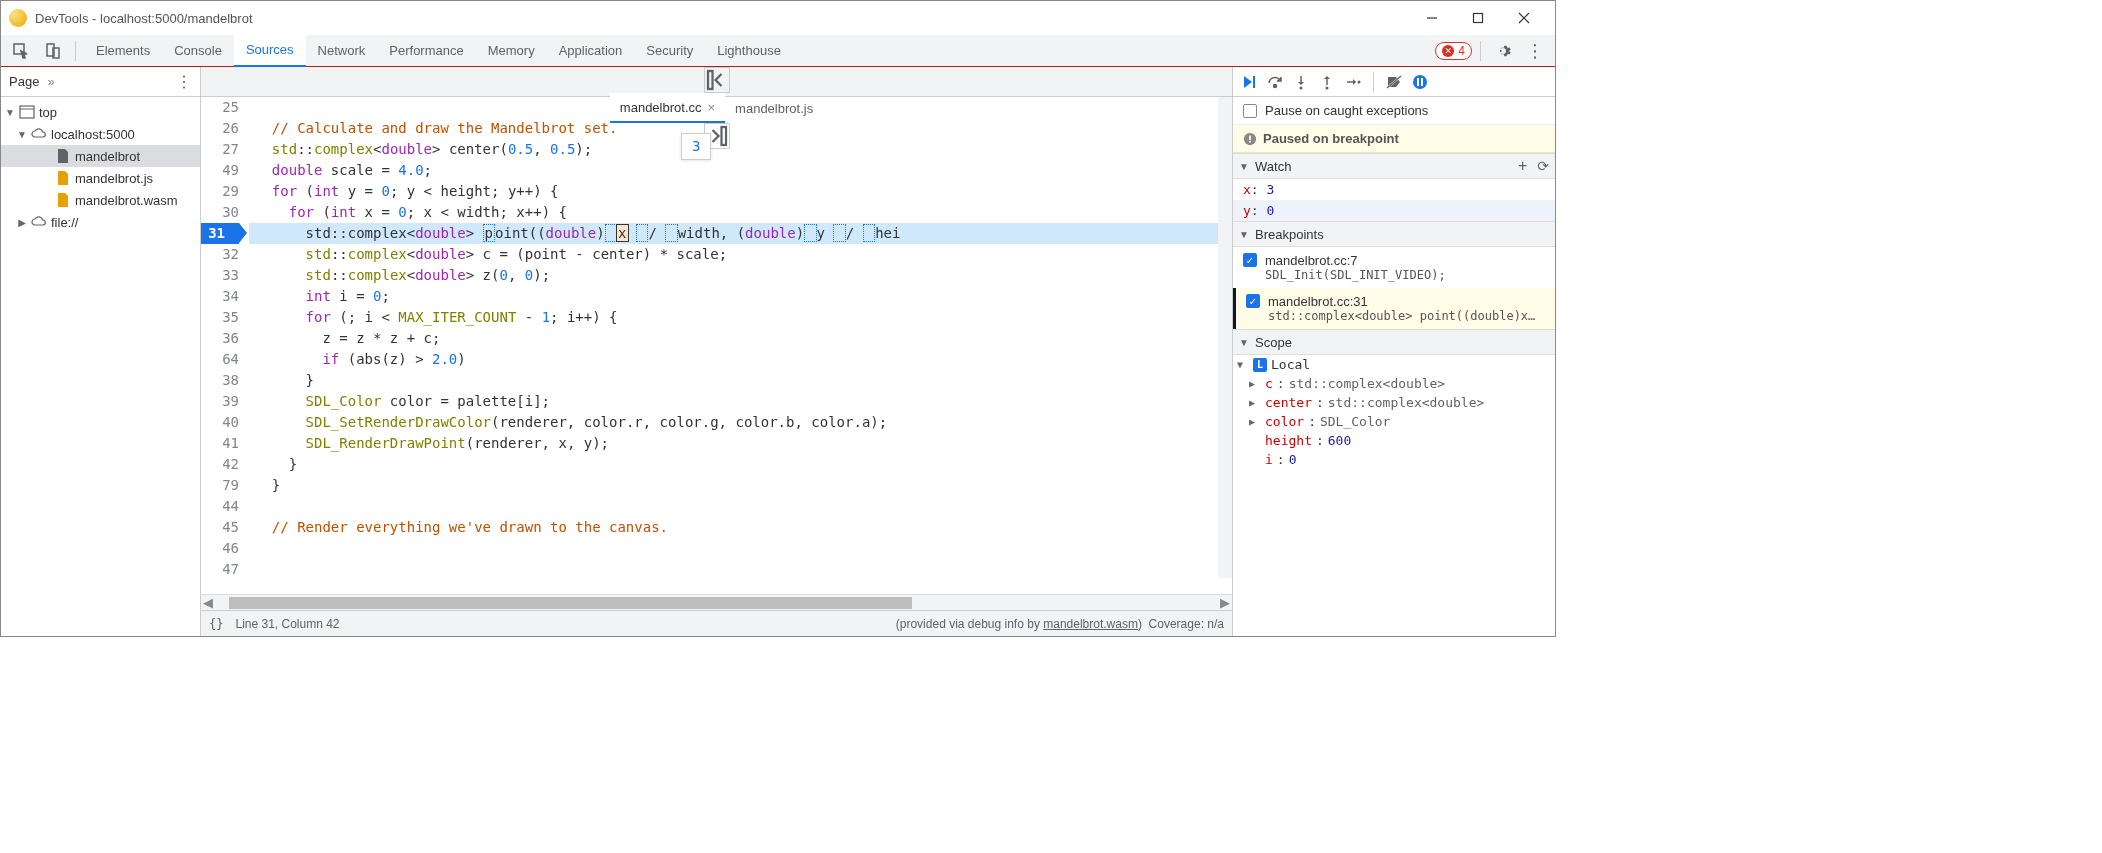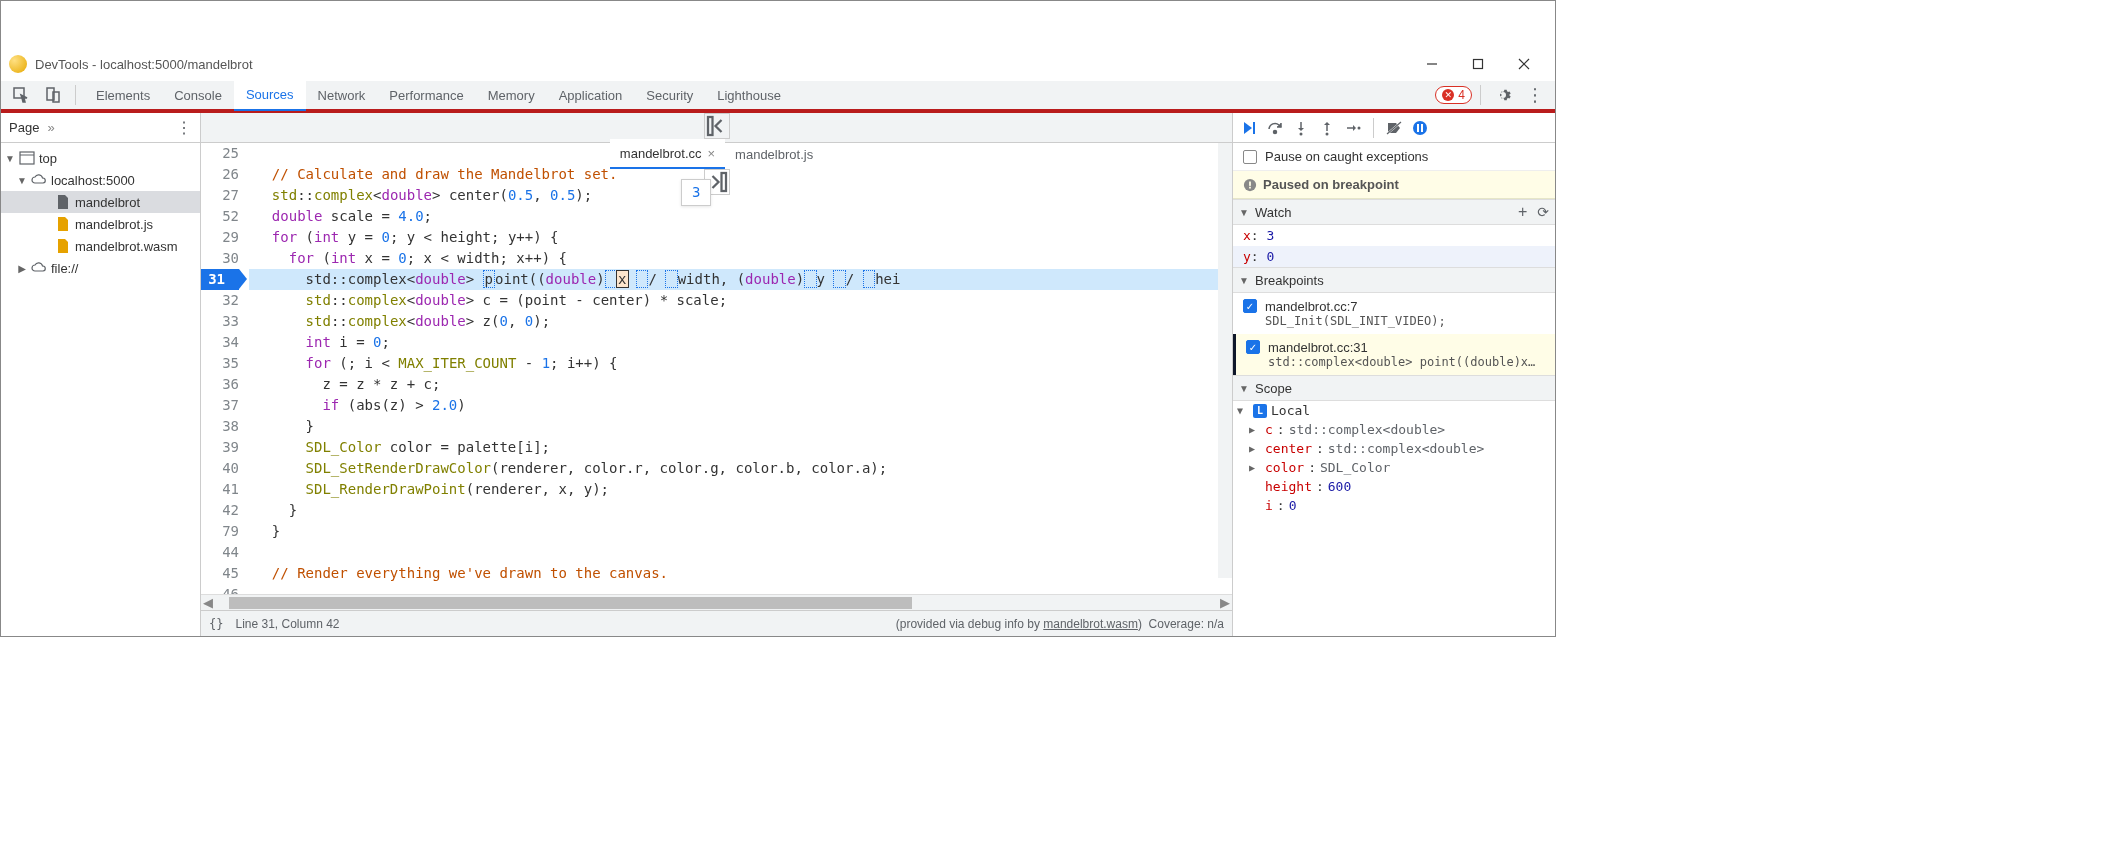--- a/index.html
+++ b/index.html
@@ -1,23 +1,23 @@
 <!DOCTYPE html>
 <html><head>
 <meta charset="utf-8">
 <style>
 * { margin:0; padding:0; box-sizing:border-box; }
 body { font-family:"Segoe UI",Arial,sans-serif; font-size:13px; color:#333; background:#fff; overflow:hidden; }
 .window { border:1px solid #888; width:1556px; height:637px; display:flex; flex-direction:column; }
-.titlebar { height:34px; display:flex; align-items:center; padding:0 8px; background:#fff;margin-top:46px; }
+.titlebar { height:34px; display:flex; align-items:center; padding:0 8px; background:#fff; }
 .titlebar .icon { width:18px; height:18px; border-radius:50%; background:radial-gradient(circle at 30% 30%,#ffe082,#e6a800); margin-right:8px; }
 .titlebar .title { flex:1; font-size:13px; color:#555; }
 .winbtn { width:46px; height:34px; display:flex; align-items:center; justify-content:center; color:#333; }
 .winbtn svg { width:12px; height:12px; }
-.tabstrip { height:32px; display:flex; align-items:center; border-bottom:4px solid #b91c1c; background:#f1f3f4; padding:0 6px; gap:4px; }
+.tabstrip { height:32px; display:flex; align-items:center; border-bottom:1px solid #b91c1c; background:#f1f3f4; padding:0 6px; gap:4px; }
 .tsicon { width:28px; height:28px; display:flex; align-items:center; justify-content:center; color:#5f6368; }
 .tsicon svg { width:16px; height:16px; }
 .sep { width:1px; height:20px; background:#ccc; margin:0 4px; }
 .tab { padding:0 12px; height:32px; display:flex; align-items:center; color:#5f6368; cursor:pointer; }
 .tab.active { color:#1a73e8; border-bottom:2px solid #1a73e8; background:#fff; }
 .spacer { flex:1; }
 .errbadge { display:flex; align-items:center; gap:4px; border:1px solid #d93025; border-radius:10px; padding:1px 6px; color:#d93025; font-size:12px; background:#fff; }
 .errbadge .dot { width:12px; height:12px; border-radius:50%; background:#d93025; color:#fff; font-size:9px; display:flex; align-items:center; justify-content:center; }
 .main { flex:1; display:flex; overflow:hidden; }
 .sidebar { width:200px; border-right:1px solid #ccc; display:flex; flex-direction:column; }
@@ -241,30 +241,30 @@
               <polyline points="5,4 9,8 5,12"></polyline>
               <rect x="11" y="2" width="3" height="12"></rect>
             </svg>
           </div>
       </div>
       <div class="editor">
         <div class="gutter" id="gutter">
             <div class="gline">25</div>
             <div class="gline">26</div>
             <div class="gline">27</div>
-            <div class="gline">52</div>
+            <div class="gline">49</div>
             <div class="gline">29</div>
             <div class="gline">30</div>
             <div class="gline cur">31</div>
             <div class="gline">32</div>
             <div class="gline">33</div>
             <div class="gline">34</div>
             <div class="gline">35</div>
             <div class="gline">36</div>
-            <div class="gline">37</div>
+            <div class="gline">64</div>
             <div class="gline">38</div>
             <div class="gline">39</div>
             <div class="gline">40</div>
             <div class="gline">41</div>
             <div class="gline">42</div>
             <div class="gline">79</div>
             <div class="gline">44</div>
             <div class="gline">45</div>
             <div class="gline">46</div>
             <div class="gline">47</div>

